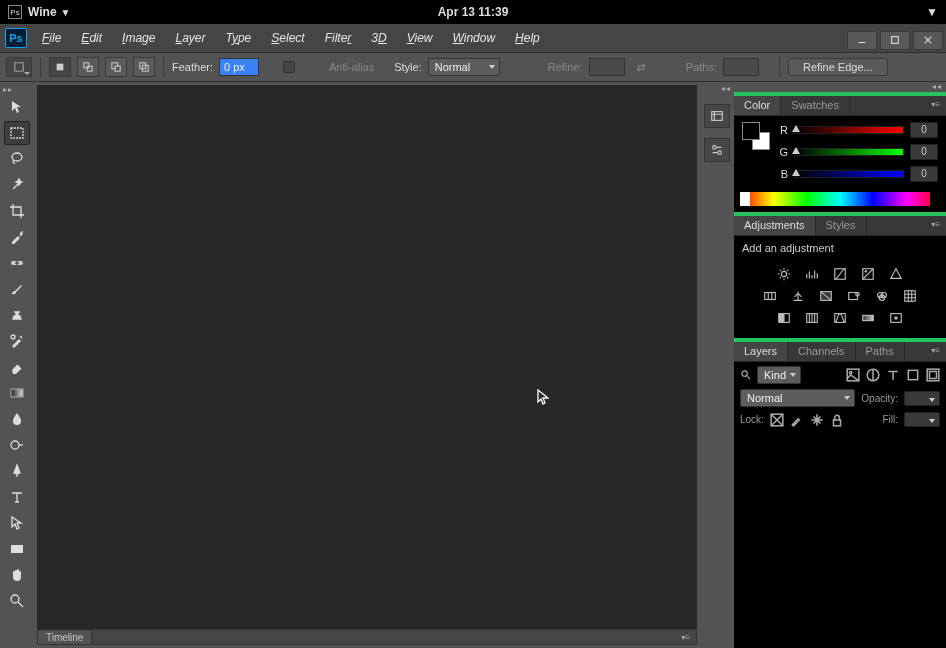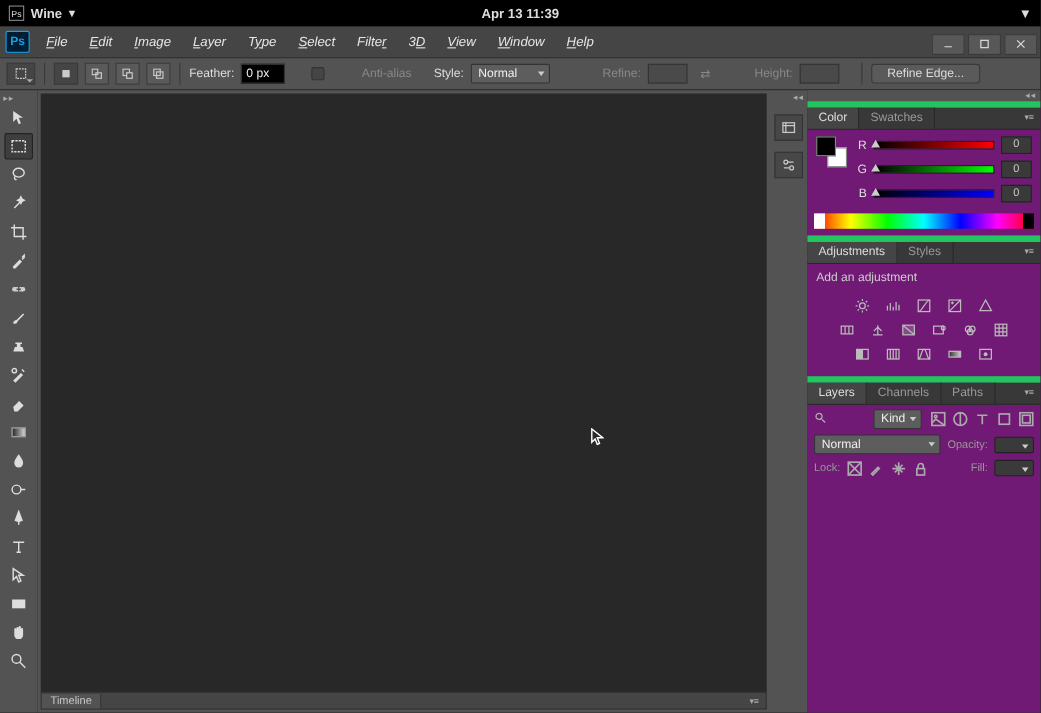--- a/index.html
+++ b/index.html
@@ -25,21 +25,21 @@
 .titlebar .winbtns div { width: 30px; height: 19px; margin: 4px 3px 0 0; background: #585858; border: 1px solid #3a3a3a; display: flex; align-items: center; justify-content: center; color: #ddd; font-size: 12px; }
 
 
 .optbar { height: 30px; background: #535353; border-top: 1px solid #2e2e2e; border-bottom: 1px solid #2e2e2e; display: flex; align-items: center; padding: 0 6px; gap: 6px; font-size: 11px; }
 .optbar .tool-ind { width: 26px; height: 20px; border: 1px solid #3a3a3a; background: #454545; display: flex; align-items: center; justify-content: center; position: relative; }
 .optbar .tool-ind::after { content: ""; border-left: 3px solid transparent; border-right: 3px solid transparent; border-top: 3px solid #aaa; position: absolute; bottom: 1px; right: 1px; }
 .optbar .sep { width: 1px; height: 20px; background: #3a3a3a; margin: 0 2px; }
 .optbar .iconbtn { width: 22px; height: 20px; border: 1px solid #3a3a3a; background: #5a5a5a; display: flex; align-items: center; justify-content: center; }
 .optbar .iconbtn.pressed { background: #454545; }
 .optbar label { color: #ddd; }
-.optbar .num-input { width: 40px; height: 18px; background: #000000; border: 1px solid #333; color: #eee; padding: 0 4px; font-size: 11px; display: flex; align-items: center; }
+.optbar .num-input { width: 40px; height: 18px; background: #3b82f6; border: 1px solid #333; color: #eee; padding: 0 4px; font-size: 11px; display: flex; align-items: center; }
 .optbar .chk { width: 12px; height: 12px; border: 1px solid #333; background: #454545; border-radius: 2px; }
 .optbar select, .sel { height: 18px; background: #5d5d5d; border: 1px solid #333; color: #eee; font-size: 11px; padding: 0 16px 0 6px; position: relative; display: inline-flex; align-items: center; border-radius: 2px; }
 .sel::after { content: ""; position: absolute; right: 4px; top: 6px; border-left: 3px solid transparent; border-right: 3px solid transparent; border-top: 4px solid #ccc; }
 .optbar .txtbtn { padding: 2px 14px; background: #5a5a5a; border: 1px solid #3a3a3a; border-radius: 3px; color: #ddd; }
 .optbar .disabled { color: #888; margin-left: 28px; }
 
 
 .workspace { display: flex; height: calc(100% - 82px); }
 .tool-col { width: 34px; background: #535353; display: flex; flex-direction: column; align-items: center; padding-top: 2px; }
 .tool-col .collapse { height: 10px; width: 100%; display: flex; align-items: center; justify-content: flex-start; padding-left: 3px; color: #aaa; font-size: 8px; letter-spacing: 1px; }
@@ -54,21 +54,21 @@
 .timeline .tab { background: #535353; padding: 1px 8px; border-right: 1px solid #333; font-size: 10px; }
 .timeline .flyout { margin-left: auto; padding: 0 6px; color: #aaa; font-size: 8px; }
 
 .dock-strip { width: 34px; background: #535353; display: flex; flex-direction: column; align-items: center; padding-top: 2px; gap: 4px; }
 .dock-strip .collapse { height: 10px; width: 100%; text-align: right; padding-right: 3px; color: #aaa; font-size: 8px; letter-spacing: 1px; }
 .dock-strip .dock-ico { width: 26px; height: 24px; background: #474747; border: 1px solid #333; display: flex; align-items: center; justify-content: center; margin-top: 6px; }
 .dock-strip .dock-ico svg { width: 14px; height: 14px; }
 
 .panel-col { width: 212px; background: #454545; display: flex; flex-direction: column; }
 .panel-col .collapse { height: 10px; background: #535353; display: flex; justify-content: flex-end; padding-right: 4px; color: #aaa; font-size: 8px; letter-spacing: 1px; }
-.panel { border-top: 6px solid #22c55e; background: #701a75; }
+.panel { border-top: 4px solid #22c55e; background: #000000; }
 .panel-tabs { height: 20px; background: #383838; display: flex; align-items: stretch; border-bottom: 1px solid #282828; }
 .panel-tabs .tab { padding: 3px 10px; font-size: 11px; color: #999; background: #383838; border-right: 1px solid #282828; }
 .panel-tabs .tab.active { background: #454545; color: #ddd; }
 .panel-tabs .flyout { margin-left: auto; padding: 4px 6px; color: #aaa; font-size: 8px; }
 .panel-body { padding: 6px 8px; }
 
 
 .color-body { display: flex; gap: 8px; align-items: flex-start; }
 .swatch-pair { position: relative; width: 28px; height: 28px; }
 .swatch-pair .fg { position: absolute; top: 0; left: 0; width: 18px; height: 18px; background: #000; border: 1px solid #888; }
@@ -85,21 +85,21 @@
 
 
 .adj-body { color: #ccc; }
 .adj-row { display: flex; justify-content: center; gap: 10px; margin: 6px 0; }
 .adj-row span { width: 18px; height: 16px; display: inline-flex; align-items: center; justify-content: center; color: #bbb; }
 .adj-row svg { width: 16px; height: 14px; }
 
 
 .layers-body { padding: 4px 6px; display: flex; flex-direction: column; gap: 5px; }
 .layers-body .row { display: flex; align-items: center; gap: 6px; font-size: 10px; color: #aaa; }
-.layers-body .sel-small { flex: 0 0 auto; padding-right: 14px; margin-left: 37px; }
+.layers-body .sel-small { flex: 0 0 auto; padding-right: 14px; }
 .layers-body .filter-icons { display: flex; gap: 6px; margin-left: auto; }
 .layers-body .filter-icons span { width: 14px; height: 14px; display: inline-flex; align-items: center; justify-content: center; color: #aaa; }
 .layers-body label { color: #999; }
 .opacity-field { width: 30px; height: 15px; background: #3a3a3a; border: 1px solid #222; }
 .lock-icons { display: flex; gap: 6px; }
 .lock-icons span { width: 14px; height: 14px; display: inline-flex; align-items: center; justify-content: center; }
 .layers-list { flex: 1; }
 
 svg { stroke: currentColor; fill: none; stroke-width: 1.3; }
 </style>
@@ -206,21 +206,21 @@
   <div style="width:12px"></div>
   <div class="chk"></div>
   <label class="disabled">Anti-alias</label>
   <div style="width:8px"></div>
   <label>Style:</label>
   <div class="sel" style="width:72px">Normal</div>
   <div style="width:8px"></div>
   <label class="disabled">Refine:</label>
   <div class="num-input" style="width:36px;background:#4a4a4a"></div>
   <span style="color:#888;padding:0 6px">⇄</span>
-  <label class="disabled">Height:</label>
+  <label class="disabled">Paths:</label>
   <div class="num-input" style="width:36px;background:#4a4a4a"></div>
   <div class="sep" style="margin-left:14px"></div>
   <div class="txtbtn">Refine Edge...</div>
 </div>
 
 <div class="workspace">
 
   <div class="tool-col">
     <div class="collapse">▸▸</div>
     <div class="tool">

